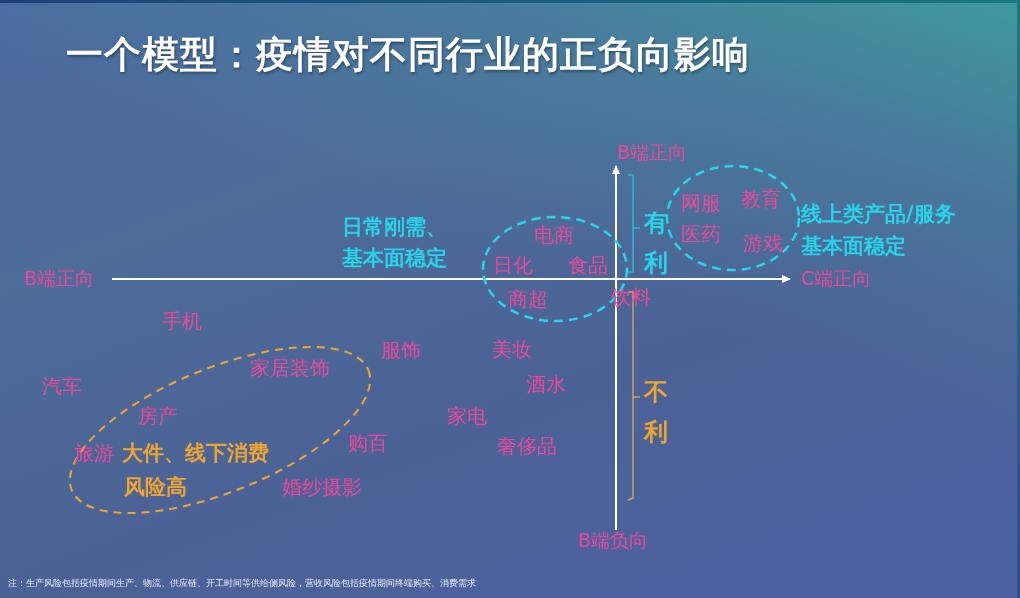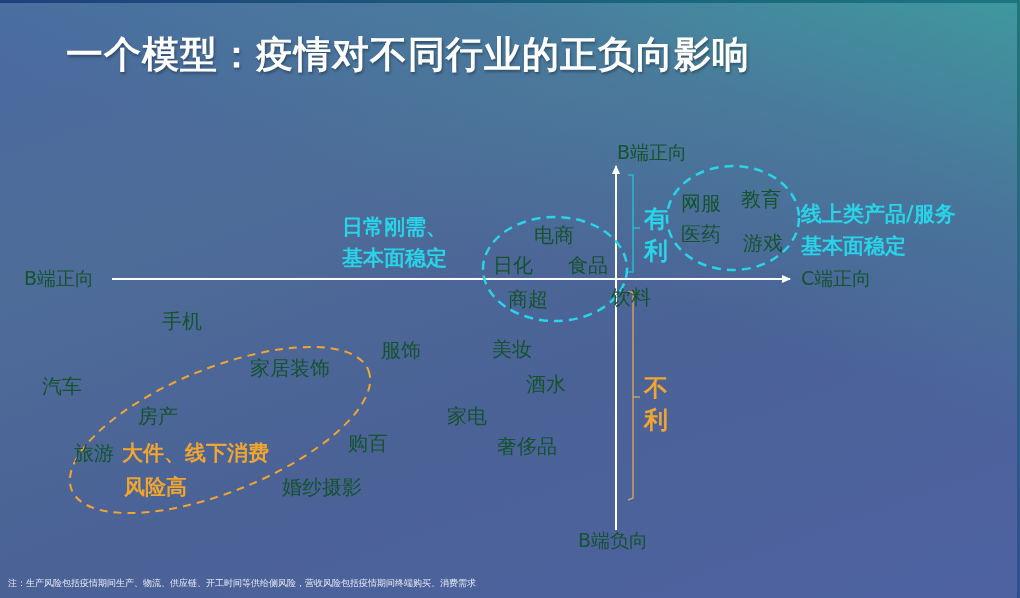--- a/index.html
+++ b/index.html
@@ -21,28 +21,28 @@
     position: absolute; right: 0; top: 0; width: 3px; height: 598px;
     background: linear-gradient(180deg, #217575, #2d4f8f);
   }
   .title {
     position: absolute; left: 0; top: 30px; width: 816px; text-align: center;
     font-size: 37px; font-weight: bold; color: #ffffff; letter-spacing: 1px;
     text-shadow: 1px 2px 3px rgba(0,0,0,0.35);
   }
   svg.diagram { position: absolute; left: 0; top: 0; }
   .label {
-    position: absolute; white-space: nowrap; color: #14532d; font-size: 20px;
+    position: absolute; white-space: nowrap; color: #ec4899; font-size: 20px;
     line-height: 1;
   }
   .axis-label { font-size: 19px; }
   .cyan { color: #29d3e8; font-weight: bold; }
   .orange { color: #f0a531; font-weight: bold; }
   .big { font-size: 21px; }
-  .vert { font-size: 24px; line-height: 32px; width: 26px; white-space: normal; text-align: center; }
+  .vert { font-size: 24px; line-height: 40px; width: 26px; white-space: normal; text-align: center; }
   .footnote {
     position: absolute; left: 8px; top: 577px; font-size: 9px; color: #e8ecf6; white-space: nowrap;
   }
 </style>
 </head>
 <body>
 
 <div class="bg-overlay"></div>
 <div class="topbar"></div>
 <div class="rightbar"></div>

